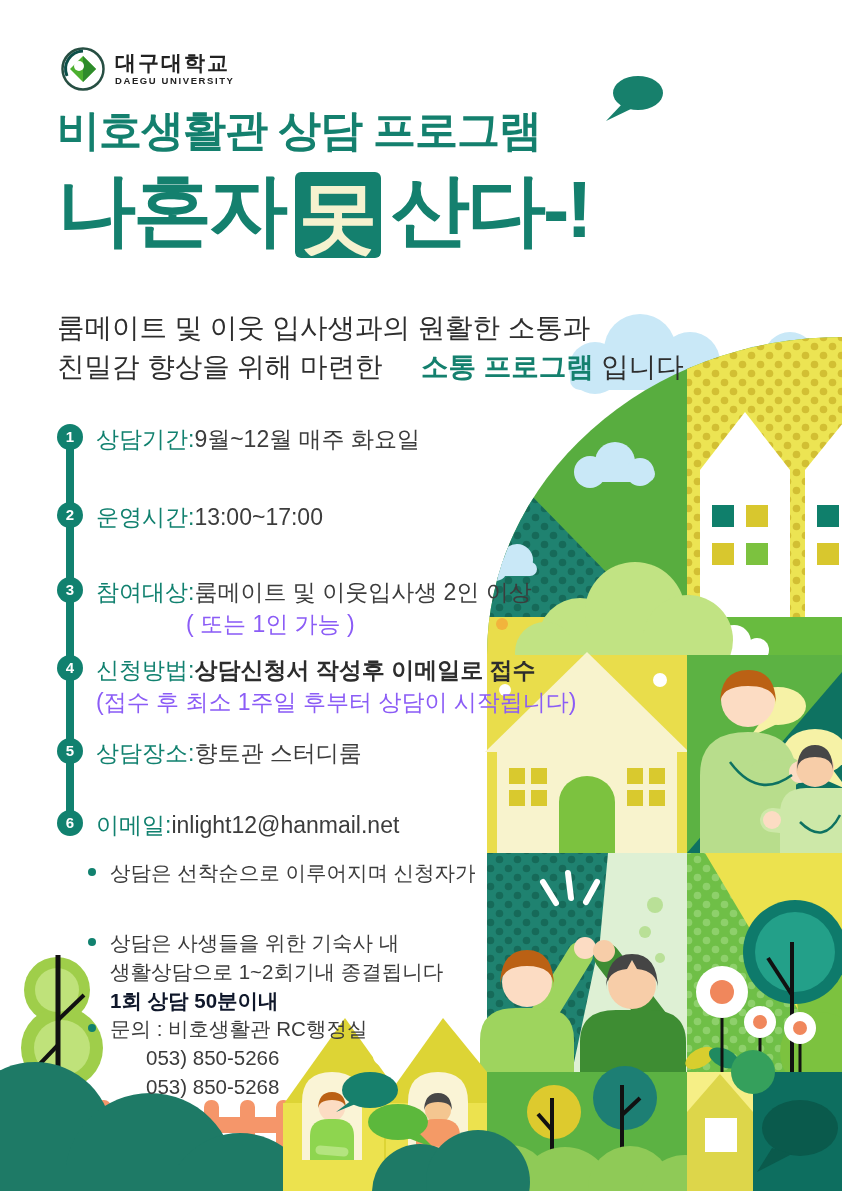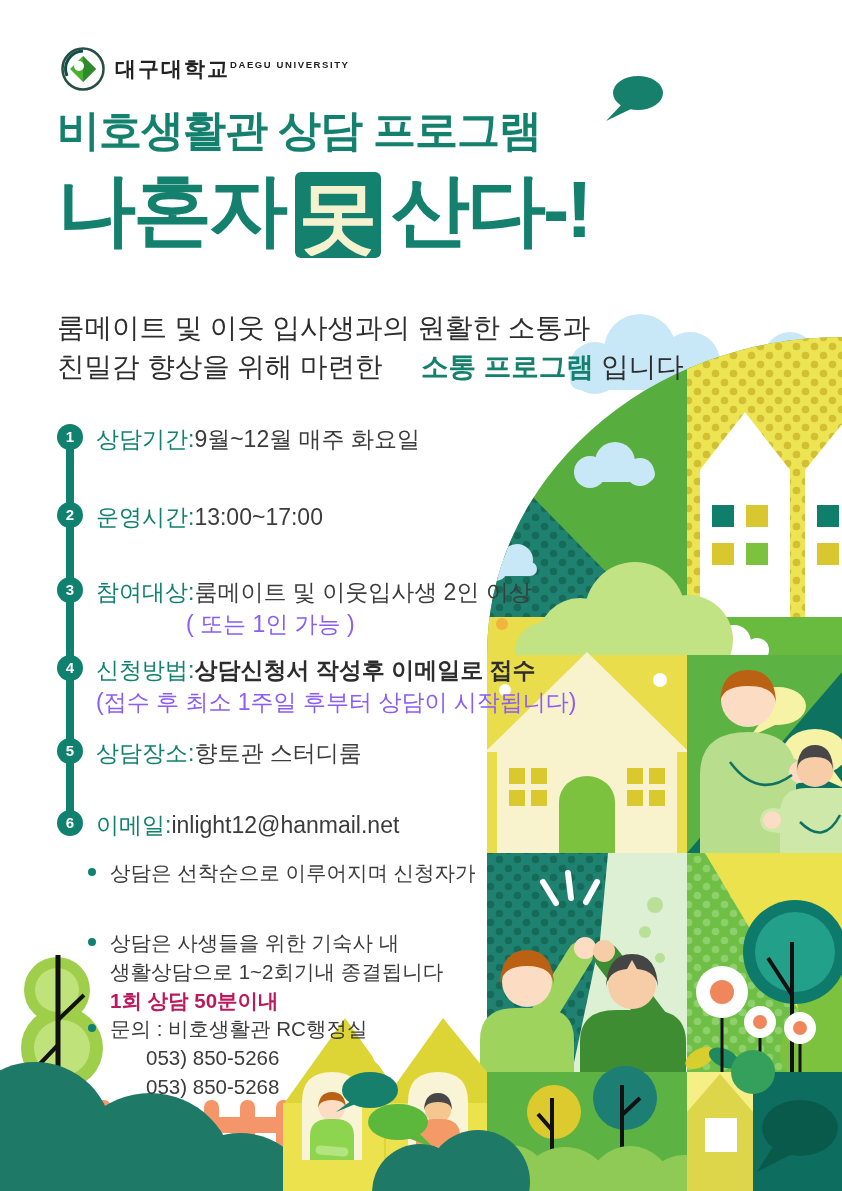--- a/index.html
+++ b/index.html
@@ -5,21 +5,21 @@
   html,body{margin:0;padding:0;background:#e8e8e8;}
   .poster{
     position:relative;width:842px;height:1191px;margin:0 auto;background:#ffffff;
     overflow:hidden;font-family:"Liberation Sans",sans-serif;color:#3c3c3c;
   }
   .poster svg.illu{position:absolute;left:0;top:0;z-index:0;}
   .layer{position:absolute;z-index:1;}
 
   
   .logo{left:60px;top:46px;display:flex;align-items:center;gap:9px;}
-  .logo-text{display:flex;flex-direction:row;line-height:1.05;}
+  .logo-text{display:flex;flex-direction:column;line-height:1.05;}
   .logo-kr{font-size:21px;font-weight:800;color:#222;letter-spacing:2px;}
   .logo-en{font-size:9.5px;font-weight:700;color:#222;letter-spacing:1.6px;margin-top:2px;}
 
   
   .title-program{left:57px;top:102px;font-size:43px;font-weight:900;color:#14806e;letter-spacing:-1px;white-space:nowrap;}
   .title-main{left:57px;top:162px;font-size:79px;font-weight:900;color:#14806e;letter-spacing:-3px;white-space:nowrap;line-height:96px;}
   .title-main .boxed{
     display:inline-block;width:86px;height:86px;line-height:90px;text-align:center;
     background:#14806e;color:#f5f2cf;border-radius:6px;margin:0 10px;vertical-align:bottom;letter-spacing:0;
   }
@@ -39,21 +39,21 @@
   .item-text .label{color:#11816f;font-weight:400;margin-right:0;}
   .item-text .value{color:#3c3c3c;font-weight:400;}
   .item-text .value.b{color:#2d2d2d;font-weight:800;}
   .line2{font-size:23px;color:#8b5cf6;line-height:33px;}
   .line2.indent{padding-left:90px;}
 
   
   .note{left:88px;display:flex;align-items:flex-start;z-index:2;}
   .dot{flex:0 0 auto;width:8px;height:8px;border-radius:50%;background:#11816f;margin:10px 14px 0 0;}
   .note-text{font-size:20.5px;line-height:29px;color:#3c3c3c;white-space:nowrap;}
-  .note-text .hl{color:#be185d;font-weight:800;}
+  .note-text .hl{color:#0f172a;font-weight:800;}
   .phones{padding-left:36px;}
 </style>
 </head>
 <body>
 
 <div class="poster">
 
   <svg class="illu" width="842" height="1191" viewBox="0 0 842 1191" aria-hidden="true">
     <defs>
       <pattern id="dotsTeal" width="18" height="18" patternUnits="userSpaceOnUse">

